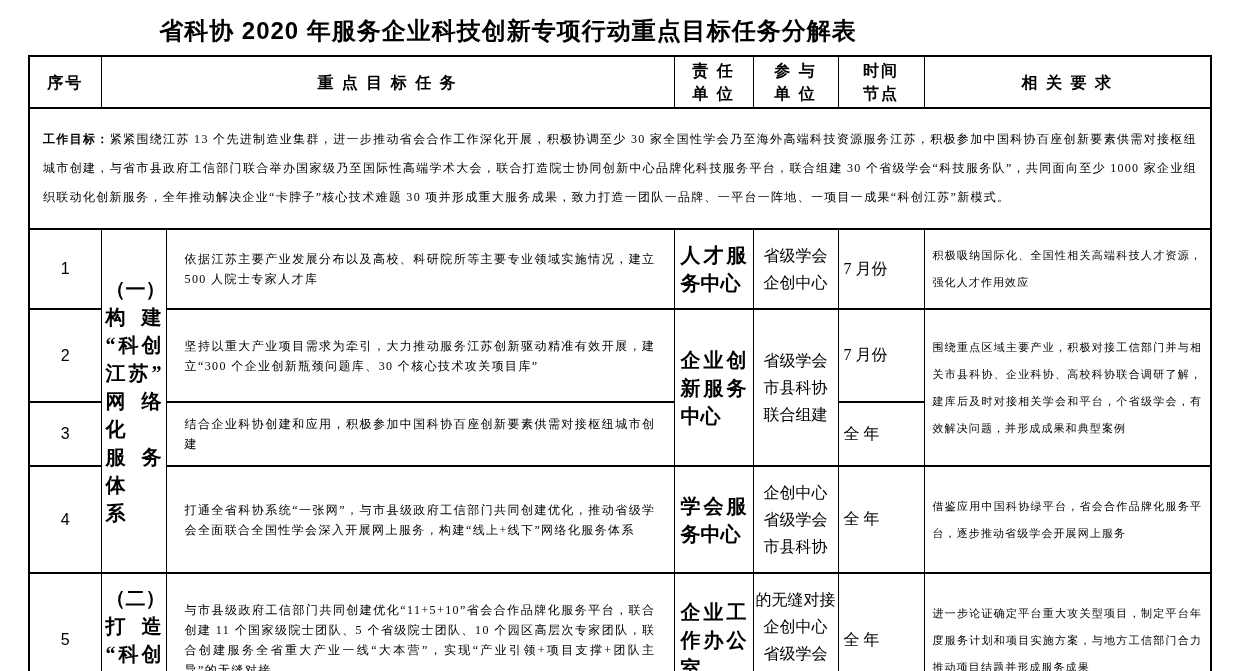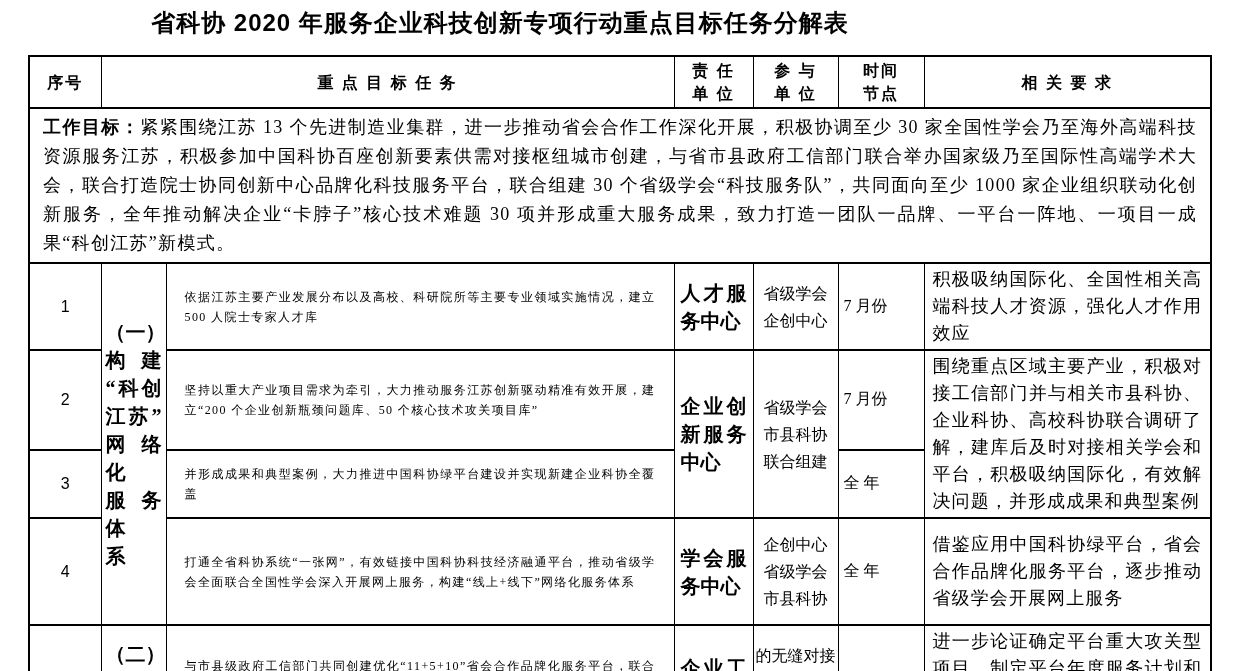--- a/index.html
+++ b/index.html
@@ -10,21 +10,21 @@
     background: #ffffff;
     overflow: hidden;
     color: #000;
     font-family: "Liberation Serif", "DejaVu Serif", serif;
   }
   .doc-title {
     position: absolute;
     top: 7px;
     left: 0;
     width: 1000px;
-    margin: 0;
+    margin: 8px;
     text-align: center;
     font-family: "Liberation Sans", "DejaVu Sans", sans-serif;
     font-size: 24px;
     font-weight: bold;
     letter-spacing: 1px;
     white-space: nowrap;
   }
   table.task-table {
     position: absolute;
     left: 28px;
@@ -54,21 +54,21 @@
 
   th {
     font-family: "Liberation Sans", "DejaVu Sans", sans-serif;
     font-size: 16px;
     font-weight: bold;
     text-align: center;
     letter-spacing: 2px;
     line-height: 23px;
   }
   .goal-cell {
-    font-size: 18px;
+    font-size: 12px;
     line-height: 29px;
     letter-spacing: 1.3px;
     text-align: justify;
     padding: 4px 13px;
   }
   .goal-label {
     font-family: "Liberation Sans", "DejaVu Sans", sans-serif;
     font-weight: bold;
   }
   .no-cell {
@@ -101,21 +101,21 @@
     line-height: 27px;
     text-align: center;
     padding: 12px 2px;
   }
   .part-line { white-space: nowrap; }
   .time-cell {
     font-size: 16px;
     white-space: nowrap;
   }
   .req-cell {
-    font-size: 18px;
+    font-size: 11px;
     line-height: 27px;
     letter-spacing: 1.1px;
     text-align: justify;
     padding: 2px 8px;
   }
 </style>
 </head>
 <body>
 
 <div class="page">
@@ -174,44 +174,44 @@
       <td class="part-cell">
         <div class="part-line">省级学会</div>
         <div class="part-line">企创中心</div>
       </td>
       <td class="time-cell">7 月份</td>
       <td class="req-cell">积极吸纳国际化、全国性相关高端科技人才资源，强化人才作用效应</td>
     </tr>
 
     <tr class="h-r2">
       <td class="no-cell">2</td>
-      <td class="task-cell">坚持以重大产业项目需求为牵引，大力推动服务江苏创新驱动精准有效开展，建立“200 个企业创新瓶颈问题库、50 个核心技术攻关项目库”</td>
+      <td class="task-cell">坚持以重大产业项目需求为牵引，大力推动服务江苏创新驱动精准有效开展，建立“300 个企业创新瓶颈问题库、30 个核心技术攻关项目库”</td>
       <td class="resp-cell" rowspan="2">
         <div class="resp-line">企业创</div>
         <div class="resp-line">新服务</div>
         <div class="resp-line">中心</div>
       </td>
       <td class="part-cell" rowspan="2">
         <div class="part-line">省级学会</div>
         <div class="part-line">市县科协</div>
         <div class="part-line">联合组建</div>
       </td>
       <td class="time-cell">7 月份</td>
-      <td class="req-cell" rowspan="2">围绕重点区域主要产业，积极对接工信部门并与相关市县科协、企业科协、高校科协联合调研了解，建库后及时对接相关学会和平台，积极吸纳国际化，有效解决问题，并形成成果和典型案例</td>
+      <td class="req-cell" rowspan="2">围绕重点区域主要产业，积极对接工信部门并与相关市县科协、企业科协、高校科协联合调研了解，建库后及时对接相关学会和平台，个省级学会，有效解决问题，并形成成果和典型案例</td>
     </tr>
 
     <tr class="h-r3">
       <td class="no-cell">3</td>
-      <td class="task-cell">并形成成果和典型案例，大力推进中国科协绿平台建设并实现新建企业科协全覆盖</td>
+      <td class="task-cell">结合企业科协创建和应用，积极参加中国科协百座创新要素供需对接枢纽城市创建</td>
       <td class="time-cell">全 年</td>
     </tr>
 
     <tr class="h-r4">
       <td class="no-cell">4</td>
-      <td class="task-cell">打通全省科协系统“一张网”，有效链接中国科协科技经济融通平台，推动省级学会全面联合全国性学会深入开展网上服务，构建“线上+线下”网络化服务体系</td>
+      <td class="task-cell">打通全省科协系统“一张网”，与市县级政府工信部门共同创建优化，推动省级学会全面联合全国性学会深入开展网上服务，构建“线上+线下”网络化服务体系</td>
       <td class="resp-cell">
         <div class="resp-line">学会服</div>
         <div class="resp-line">务中心</div>
       </td>
       <td class="part-cell">
         <div class="part-line">企创中心</div>
         <div class="part-line">省级学会</div>
         <div class="part-line">市县科协</div>
       </td>
       <td class="time-cell">全 年</td>

